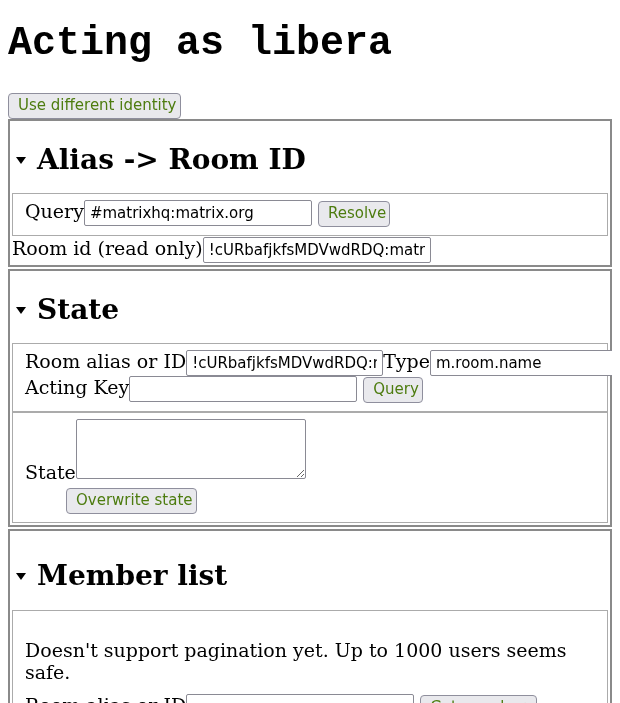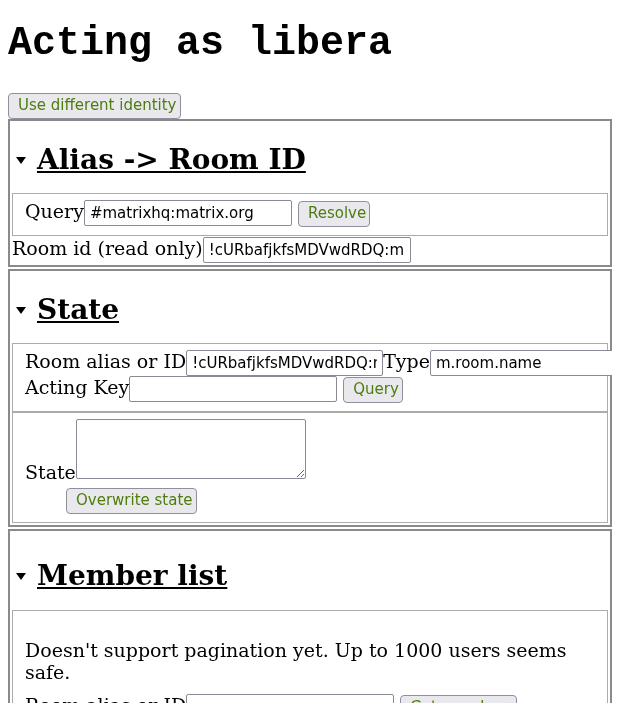--- a/index.html
+++ b/index.html
@@ -36,21 +36,20 @@
     margin: 0 0 2px 0;
     background: #fff;
   }
   .summary {
     display: flex;
     align-items: center;
     gap: 11px;
     padding-left: 4px;
     margin: 21px 0 17px 0;
     cursor: pointer;
-    text-decoration: underline;
   }
   .summary h2 {
     font-size: 28px;
     font-weight: bold;
     line-height: 1.15;
     margin: 0;
   }
   .tri {
     width: 0; height: 0;
     border-left: 5px solid transparent;
@@ -61,21 +60,21 @@
   .mlist-summary { margin-top: 27px; }
   fieldset.inner {
     border: 1px solid #ababab;
     margin: 0;
     padding: 6px 12px 8px 12px;
     min-inline-size: 0;
   }
   input[type="text"] {
     font-family: "DejaVu Sans", sans-serif;
     font-size: 15px;
-    width: 208px;
+    width: 228px;
     height: 26px;
     padding: 1px 5px;
     border: 1px solid #8a8a94;
     border-radius: 2px;
     background: #fff;
     color: #000;
     vertical-align: baseline;
   }
   textarea {
     font-family: "DejaVu Sans", sans-serif;

